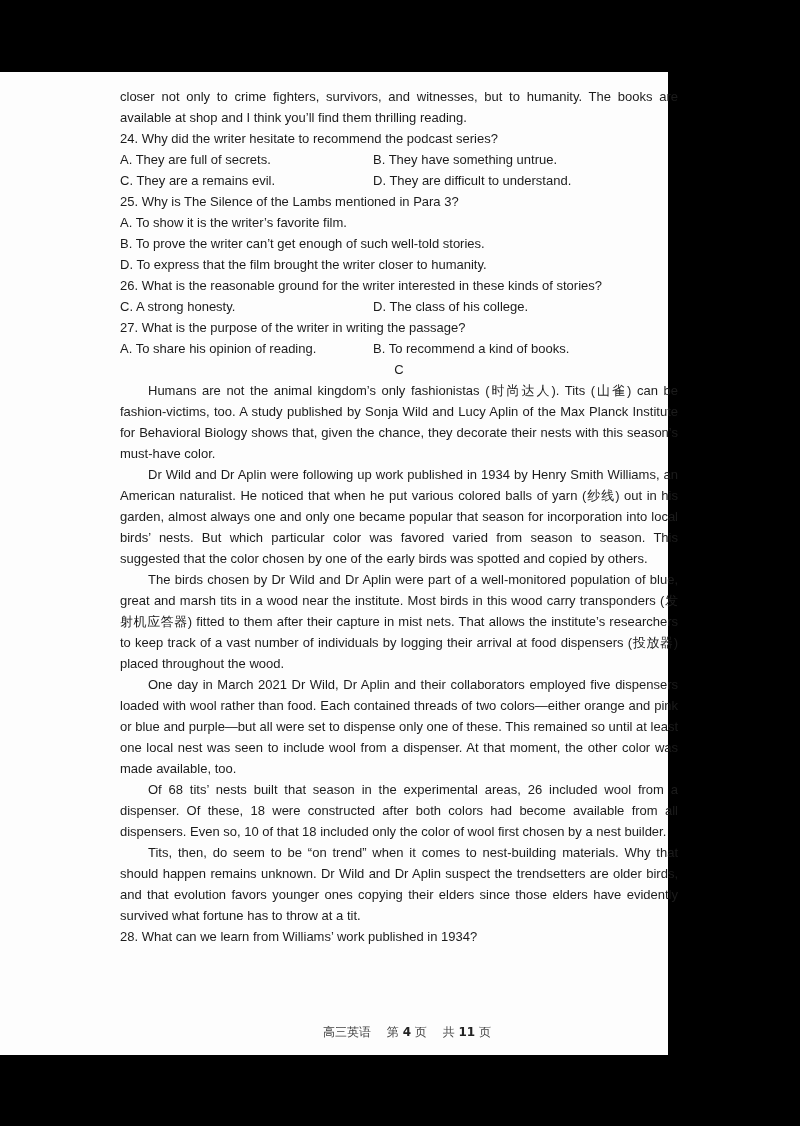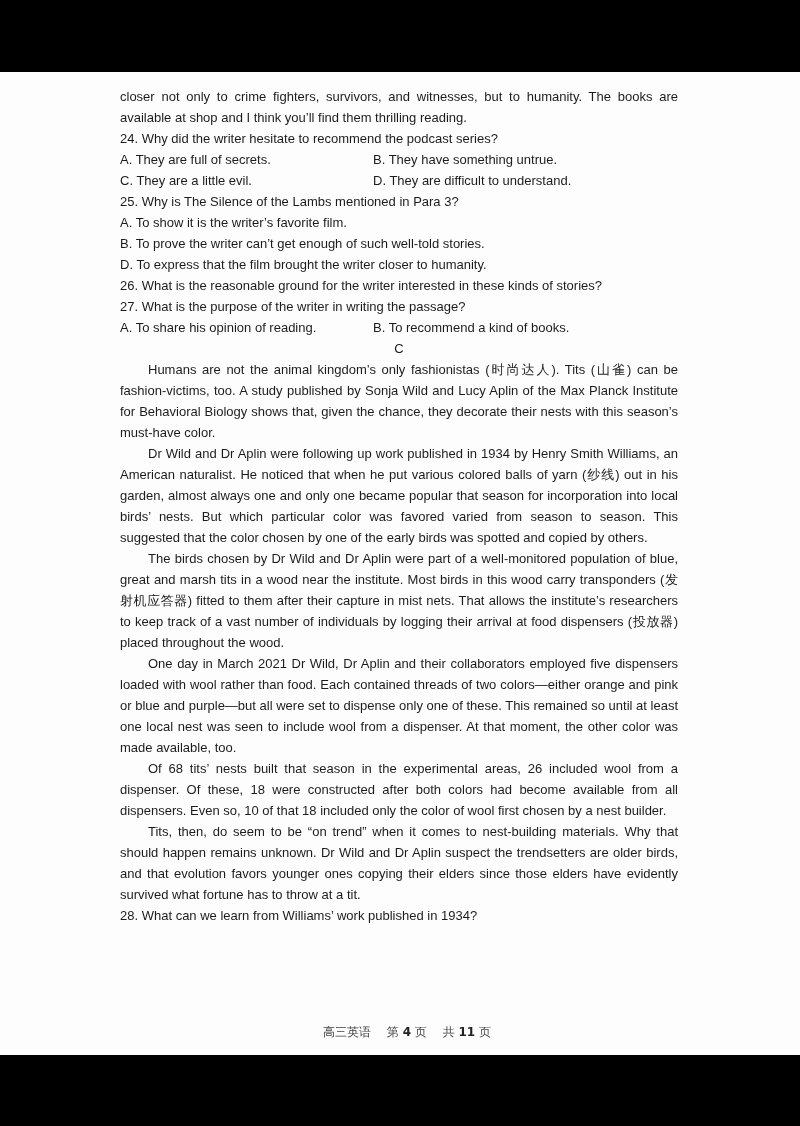--- a/index.html
+++ b/index.html
@@ -1,21 +1,21 @@
 <!DOCTYPE html>
 <html><head>
 <meta charset="utf-8">
 <style>
   html, body { margin: 0; padding: 0; }
   body {
     width: 800px; height: 1126px; background: #000; position: relative; overflow: hidden;
     font-family: "Liberation Sans", "DejaVu Sans", sans-serif;
   }
   .page {
-    position: absolute; left: 0; top: 72px; width: 800px; height: 983px;
+    position: absolute; left: 0; top: 72px; width: 668px; height: 983px;
     background: #fdfdfd;
   }
   .content {
     position: absolute; left: 120px; top: 14px; width: 558px;
     font-size: 13px; line-height: 21px; color: #1c1c1c;
   }
   .line { white-space: nowrap; }
   .just { text-align: justify; text-align-last: justify; white-space: normal; }
   .para p { margin: 0; text-align: justify; text-indent: 28px; }
   .opt-row { display: flex; }
@@ -37,35 +37,39 @@
     <div class="line just">closer not only to crime fighters, survivors, and witnesses, but to humanity. The books are</div>
     <div class="line">available at shop and I think you’ll find them thrilling reading.</div>
 
     <div>
       <div class="line">24. Why did the writer hesitate to recommend the podcast series?</div>
       <div class="opt-row">
         <div class="col">A. They are full of secrets.</div>
         <div class="col">B. They have something untrue.</div>
       </div>
       <div class="opt-row">
-        <div class="col">C. They are a little evil.</div>
+        <div class="col">C. They are a remains evil.</div>
         <div class="col">D. They are difficult to understand.</div>
       </div>
     </div>
 
     <div>
       <div class="line">25. Why is The Silence of the Lambs mentioned in Para 3?</div>
       <div class="line">A. To show it is the writer’s favorite film.</div>
       <div class="line">B. To prove the writer can’t get enough of such well-told stories.</div>
       <div class="line">D. To express that the film brought the writer closer to humanity.</div>
     </div>
 
     <div>
       <div class="line">26. What is the reasonable ground for the writer interested in these kinds of stories?</div>
       <div class="opt-row">
+      </div>
+      <div class="opt-row">
+        <div class="col">C. A strong honesty.</div>
+        <div class="col">D. The class of his college.</div>
       </div>
     </div>
 
     <div>
       <div class="line">27. What is the purpose of the writer in writing the passage?</div>
       <div class="opt-row">
         <div class="col">A. To share his opinion of reading.</div>
         <div class="col">B. To recommend a kind of books.</div>
       </div>
     </div>

